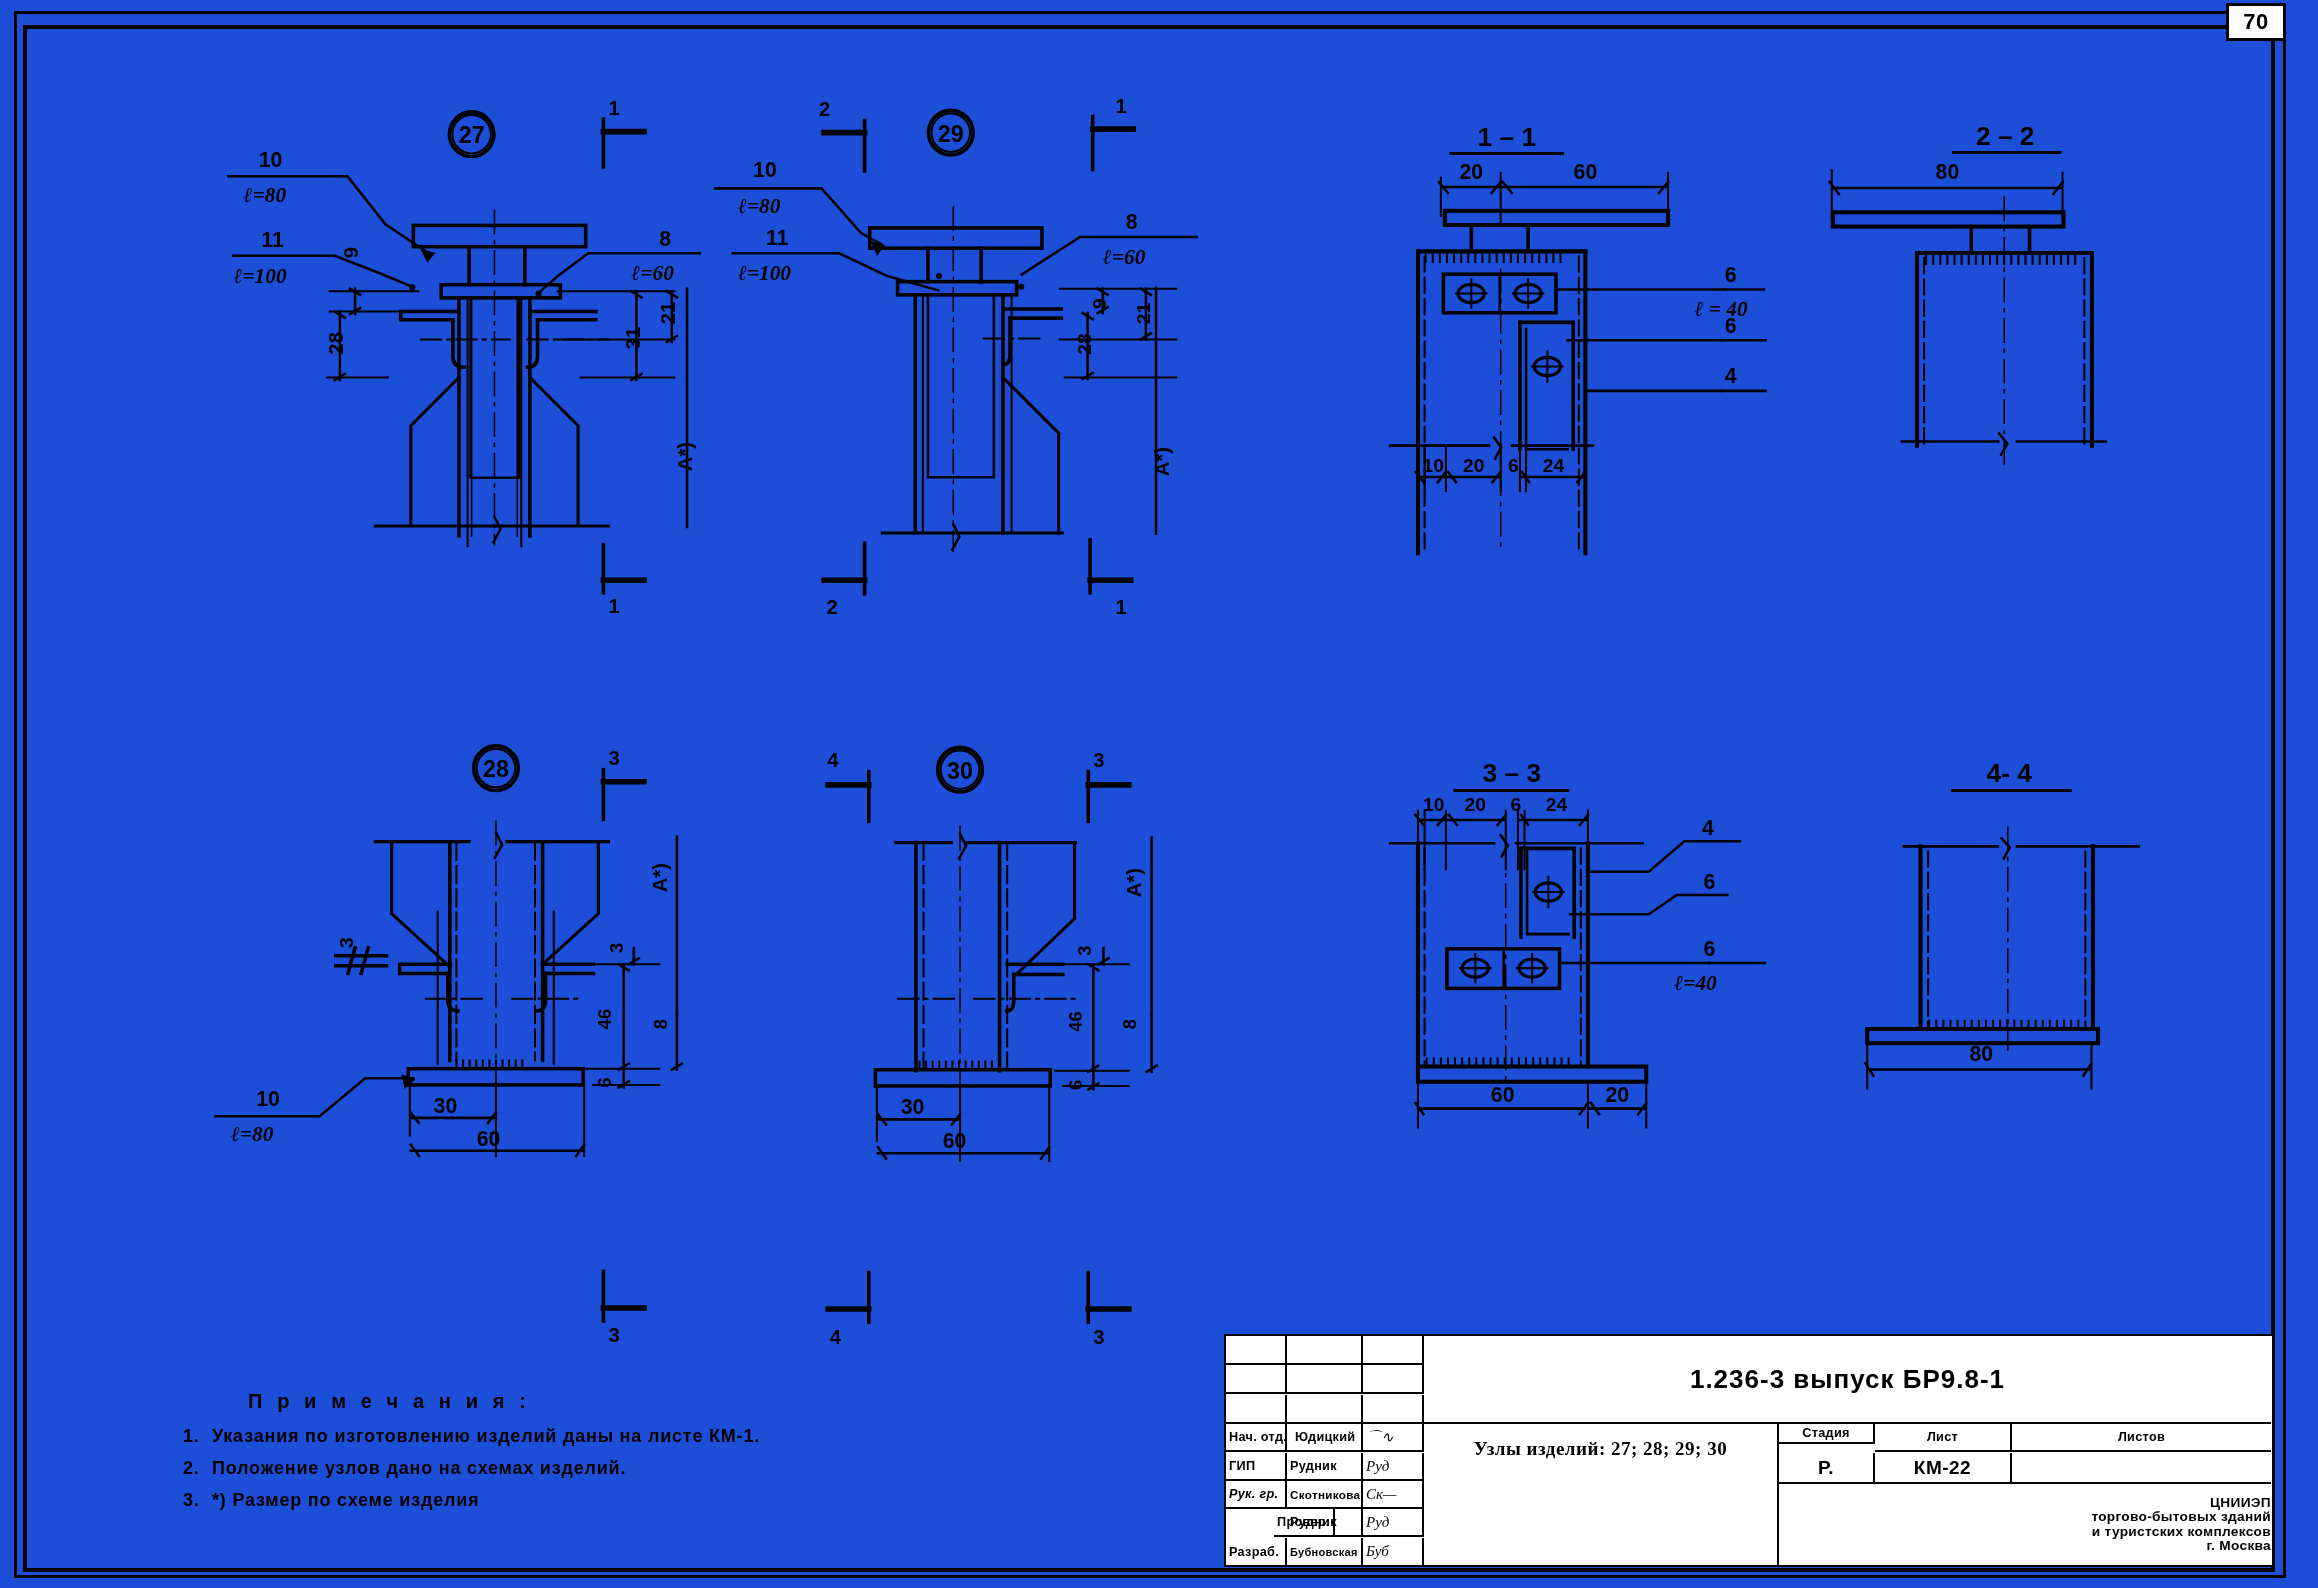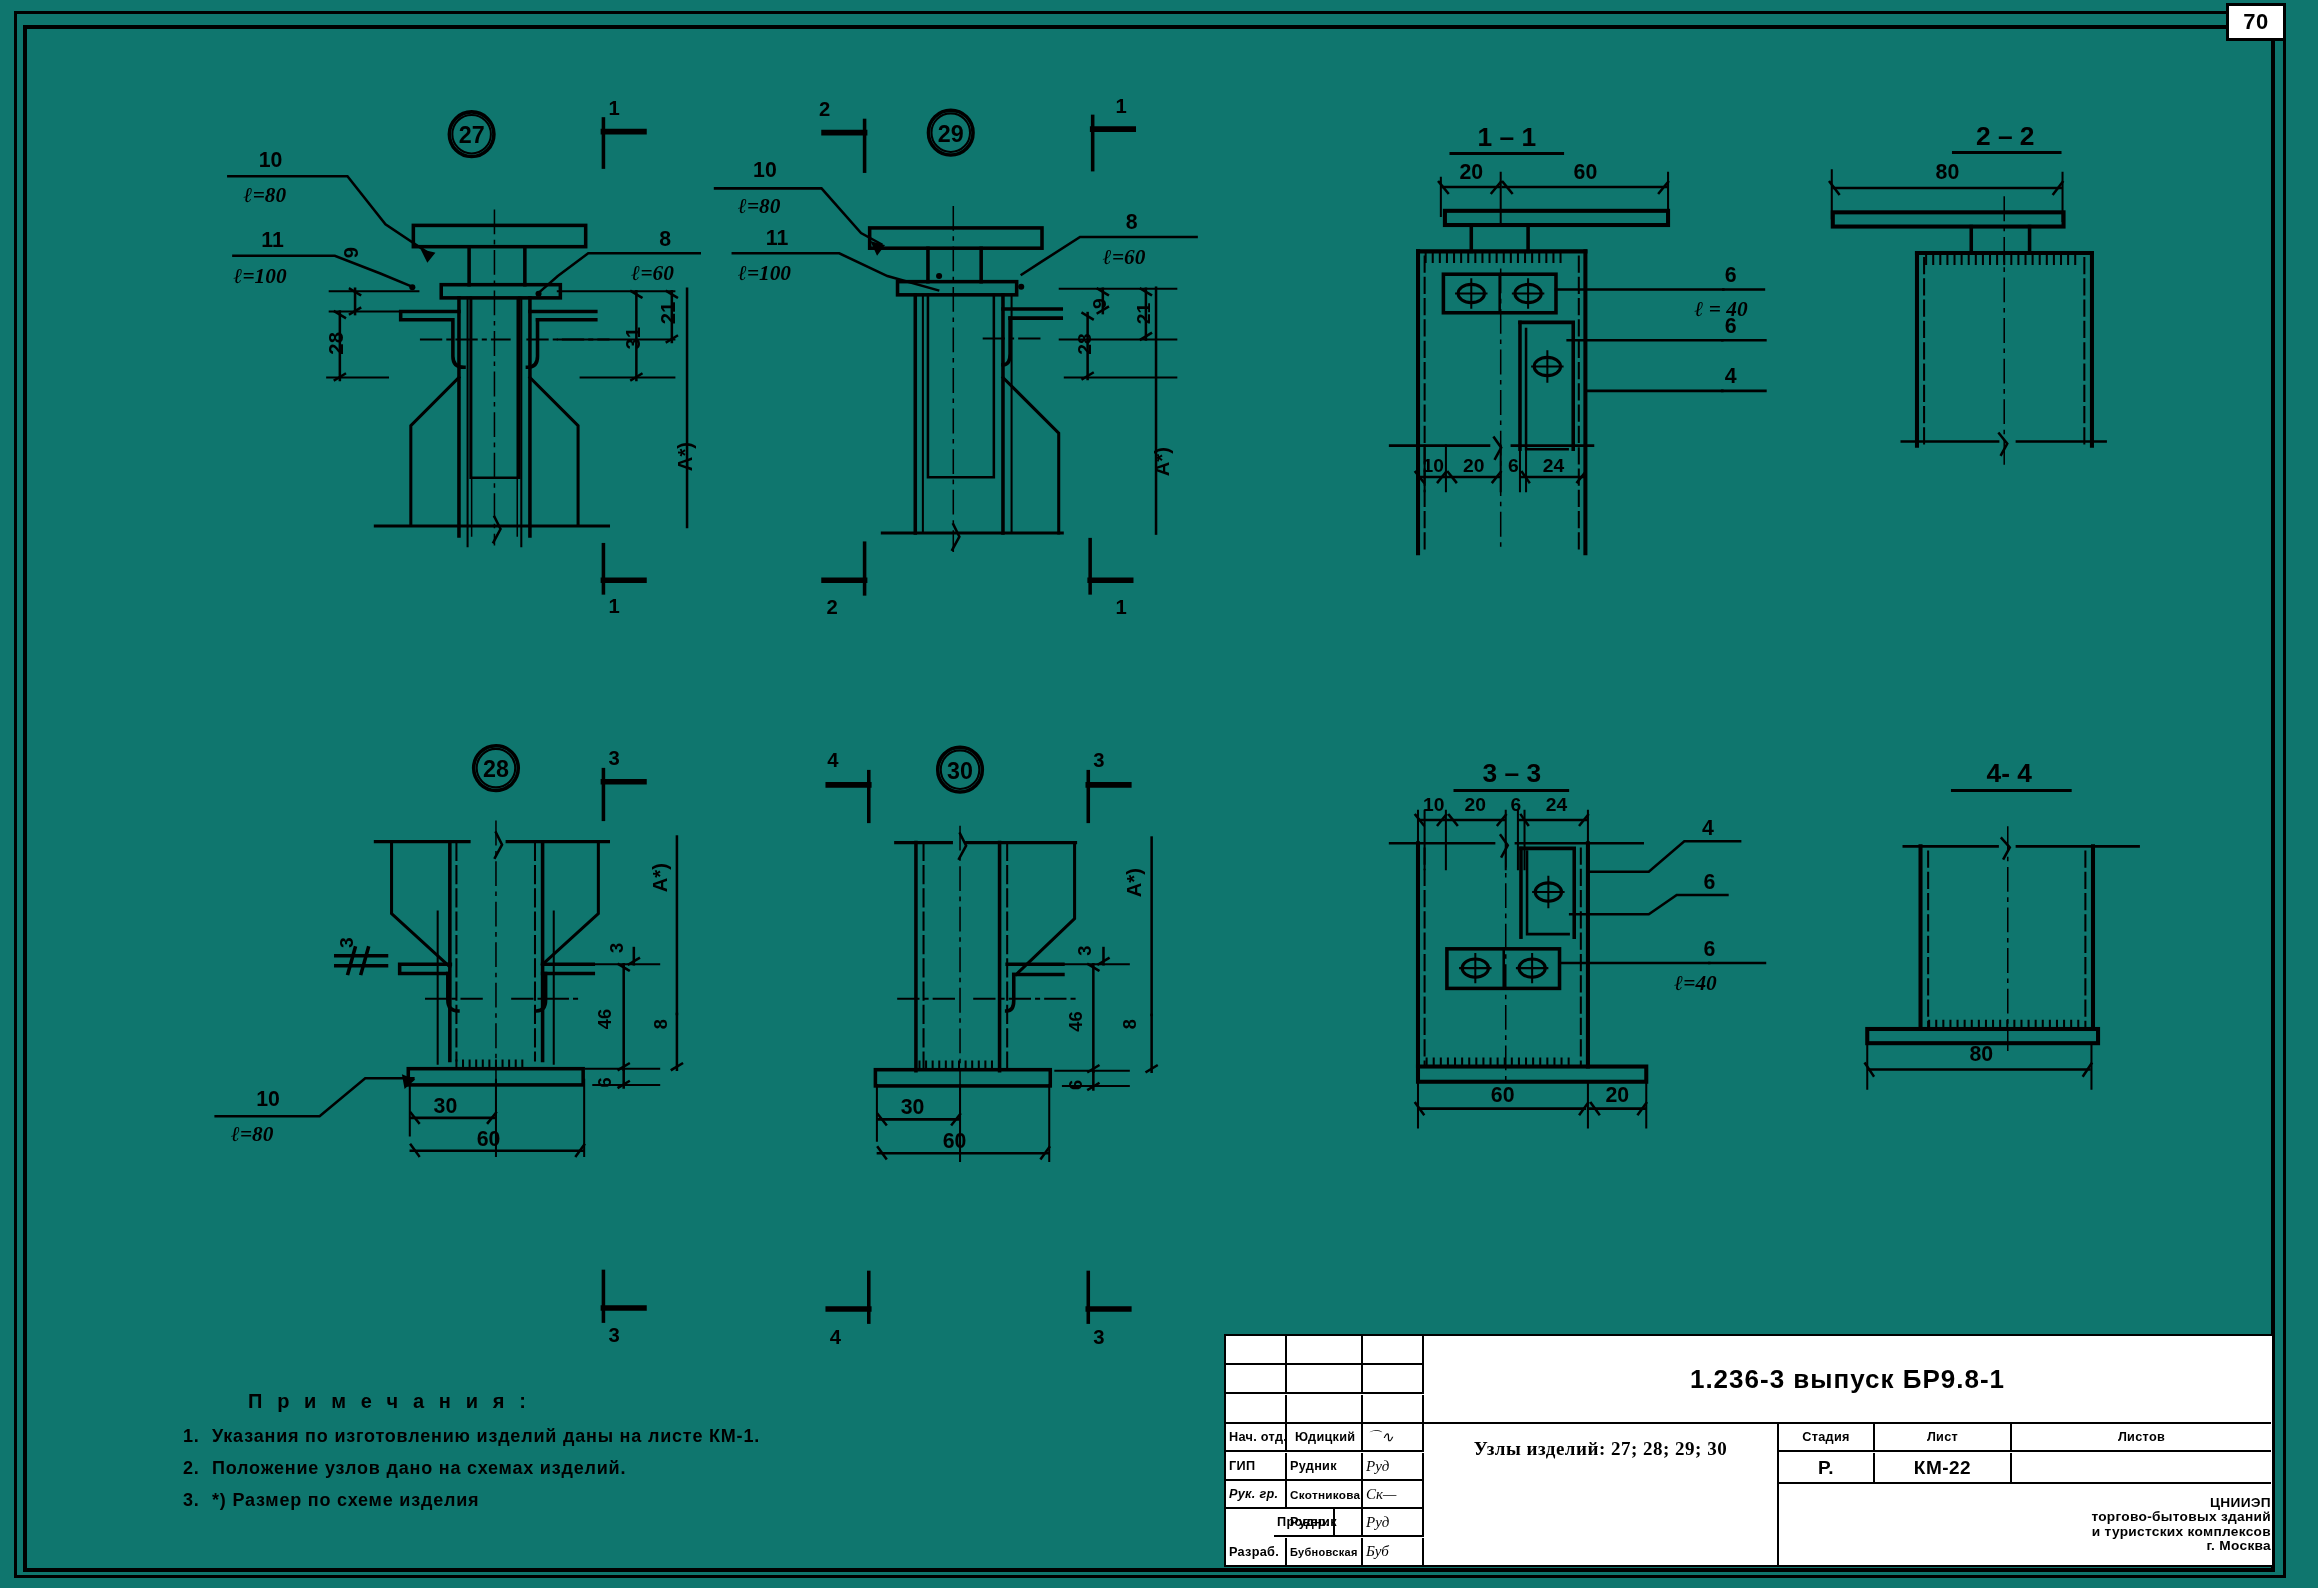--- a/index.html
+++ b/index.html
@@ -1,17 +1,17 @@
 <!DOCTYPE html>
 <html style="font-size:8px"><head>
 <meta charset="utf-8">
 <style>
   html,body{margin:0;padding:0;background:#fff;}
   body{font-family:"Liberation Sans",sans-serif;}
-  #sheet{position:relative;width:2319px;height:1588px;background:#0f766e;overflow:hidden;}
+  #sheet{position:relative;width:2319px;height:1588px;background:#1d4ed8;overflow:hidden;}
   .abs{position:absolute;}
   
   #outer-frame{left:14px;top:11px;width:2272px;height:1567px;border:3px solid #000;box-sizing:border-box;}
   #inner-frame{left:23px;top:25px;width:2252px;height:1547px;border:4.6px solid #000;box-sizing:border-box;}
   #page-no-box{left:2226px;top:3px;width:60px;height:38px;border:3.6px solid #000;box-sizing:border-box;
                display:flex;align-items:center;justify-content:center;background:#fff;z-index:40;}
   #page-no-box span{font-size:22px;font-weight:bold;letter-spacing:0.5px;}
   
   svg{display:block;overflow:visible;}
   .lbl{font-family:"Liberation Sans",sans-serif;font-weight:bold;}
@@ -634,21 +634,21 @@
       <span class="tb-txt" style="font-size:11px;">Бубновская</span>
       </div>
     <div class="tb-cell tb-left" style="left:137px;top:202px;width:61px;height:27px;border-bottom:none;">
       <span class="sig">Буб</span>
       </div>
 
     <div class="tb-cell tb-center" style="left:198px;top:88px;width:355px;height:141px;border-bottom:none;font-family:Liberation Serif, serif;">
       <span class="tb-mid" style="margin-top:-91px;">Узлы изделий: 27; 28; 29; 30</span>
     </div>
 
-    <div class="tb-cell tb-center" style="left:553px;top:88px;width:96px;height:28px;">
+    <div class="tb-cell tb-center" style="left:553px;top:88px;width:96px;height:20px;">
       <span class="tb-txt">Стадия</span>
       </div>
     <div class="tb-cell tb-center" style="left:649px;top:88px;width:137px;height:28px;">
       <span class="tb-txt">Лист</span>
       </div>
     <div class="tb-cell tb-center" style="left:786px;top:88px;width:259px;height:28px;border-right:none;align-items:center;">
       <span class="tb-txt">Листов</span>
       </div>
 
     <div class="tb-cell tb-center" style="left:553px;top:117px;width:96px;height:31px;">

